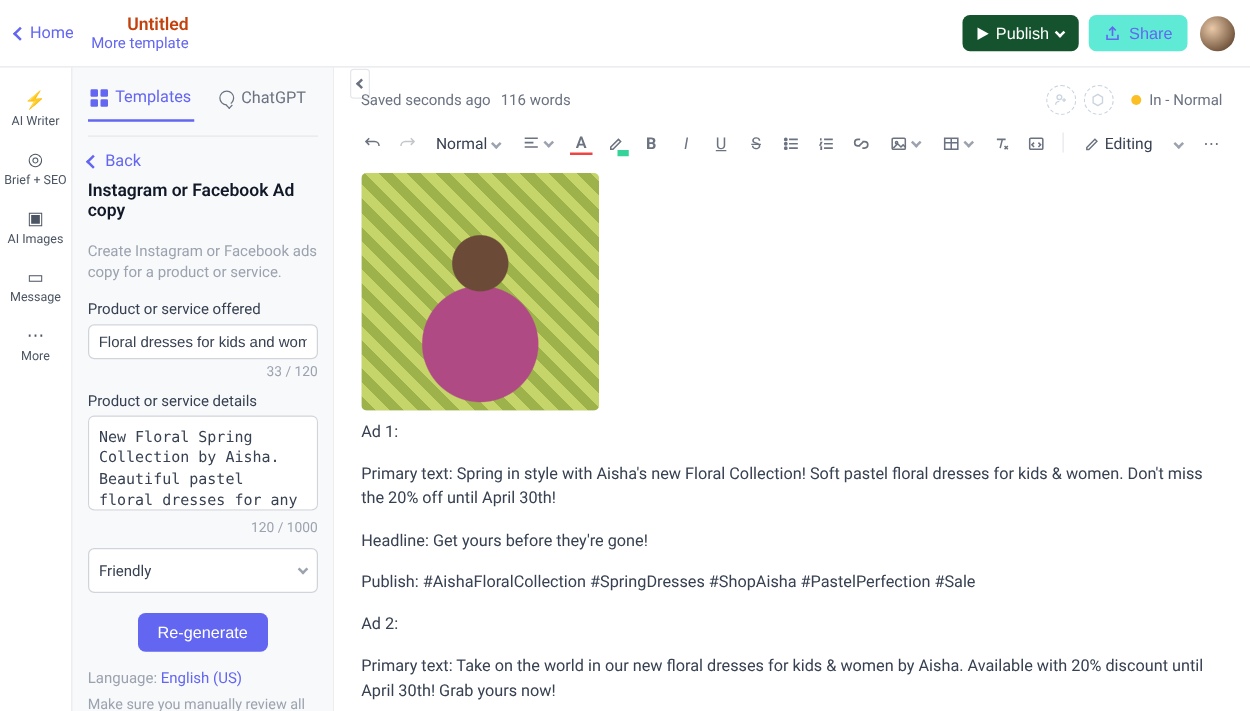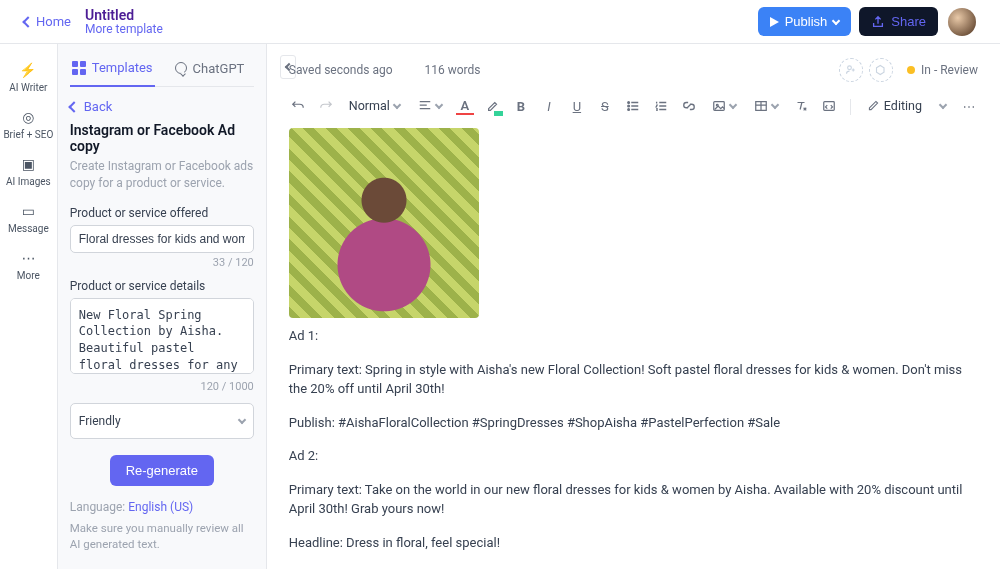--- a/index.html
+++ b/index.html
@@ -1,79 +1,79 @@
 <!DOCTYPE html>
 <html><head>
 <meta charset="utf-8">
 <style>
 * { box-sizing: border-box; margin: 0; padding: 0; }
 body { font-family: -apple-system, BlinkMacSystemFont, "Segoe UI", Roboto, sans-serif; font-size: 13px; color: #1f2937; background: #fff; width: 1000px; height: 569px; overflow: hidden; }
 
 
-.header { height: 44px; border-bottom: 1px solid #e5e7eb; display: flex; align-items: center; padding: 0 24px; }
+.header { height: 54px; border-bottom: 1px solid #e5e7eb; display: flex; align-items: center; padding: 0 12px; }
 .home-link { color: #6366f1; font-size: 13px; display: flex; align-items: center; gap: 4px; cursor: pointer; }
 .chevron-left { width: 8px; height: 8px; border-left: 2px solid #6366f1; border-bottom: 2px solid #6366f1; transform: rotate(45deg); }
 .title-block { margin-left: 14px; display: flex; flex-direction: column; line-height: 1.15; }
-.doc-title { font-size: 14px; font-weight: 600; color: #4c1d95; }
+.doc-title { font-size: 14px; font-weight: 600; color: #c2410c; text-align: right; }
 .apply-template { font-size: 12px; color: #6366f1; cursor: pointer; }
 .header-spacer { flex: 1; }
-.publish-btn { background: #3b82f6; color: #fff; border: none; border-radius: 6px; padding: 7px 12px; font-size: 13px; display: flex; align-items: center; gap: 6px; cursor: pointer; }
-.share-btn { background: #0f172a; color: #6366f1; border: none; border-radius: 6px; padding: 7px 12px; font-size: 13px; display: flex; align-items: center; gap: 6px; cursor: pointer; margin-left: 8px; }
+.publish-btn { background: #14532d; color: #fff; border: none; border-radius: 6px; padding: 7px 12px; font-size: 13px; display: flex; align-items: center; gap: 6px; cursor: pointer; }
+.share-btn { background: #5eead4; color: #6366f1; border: none; border-radius: 6px; padding: 7px 12px; font-size: 13px; display: flex; align-items: center; gap: 6px; cursor: pointer; margin-left: 8px; }
 .avatar { width: 28px; height: 28px; border-radius: 50%; background: radial-gradient(circle at 35% 35%, #e9c9a8, #4a2e1a); margin-left: 10px; }
 .send-icon { width: 0; height: 0; border-top: 5px solid transparent; border-bottom: 5px solid transparent; border-left: 9px solid #fff; }
 .chev-down { width: 6px; height: 6px; border-right: 2px solid currentColor; border-bottom: 2px solid currentColor; transform: rotate(45deg); margin-top: -2px; }
 
 
 .body { display: flex; height: 527px; }
 
 
 .rail { width: 59px; border-right: 1px solid #e5e7eb; display: flex; flex-direction: column; align-items: center; padding-top: 10px; }
 .rail-item { display: flex; flex-direction: column; align-items: center; gap: 4px; padding: 8px 2px; cursor: pointer; color: #4b5563; width: 100%; }
 .rail-item span { font-size: 10px; text-align: center; }
 .rail-icon { width: 16px; height: 16px; display: flex; align-items: center; justify-content: center; font-size: 14px; }
 
 
 .sidebar { width: 213px; background: #f8f9fb; border-right: 1px solid #e5e7eb; position: relative; padding: 10px 12px 12px 12px; overflow-y: auto; }
 .collapse-toggle { position: absolute; left: 280px; top: 55px; width: 16px; height: 24px; display: flex; align-items: center; justify-content: center; background: #fff; border: 1px solid #e5e7eb; border-radius: 3px; cursor: pointer; }
 .collapse-chev { width: 6px; height: 6px; border-left: 2px solid #6b7280; border-bottom: 2px solid #6b7280; transform: rotate(45deg); margin-left: 2px; }
 
-.tabs { display: flex; gap: 18px; border-bottom: 1px solid #e5e7eb; padding-bottom: 0; }
+.tabs { display: flex; gap: 18px; border-bottom: 1px solid #e5e7eb; padding-bottom: 12px; }
 .tab { display: flex; align-items: center; gap: 6px; padding: 6px 2px 10px 2px; color: #6b7280; font-size: 13px; cursor: pointer; }
 .tab.active { color: #6366f1; border-bottom: 2px solid #6366f1; margin-bottom: -1px; }
 .tab-icon { width: 14px; height: 14px; }
 .grid-icon { display: grid; grid-template-columns: 1fr 1fr; grid-template-rows: 1fr 1fr; gap: 2px; }
 .grid-icon div { background: currentColor; border-radius: 1px; }
 .chat-icon { width: 12px; height: 12px; border: 1.5px solid currentColor; border-radius: 50%; position: relative; }
 .chat-icon::after { content: ""; position: absolute; bottom: -3px; right: 1px; width: 3px; height: 3px; border-right: 1.5px solid currentColor; border-bottom: 1.5px solid currentColor; transform: rotate(45deg); background: #f8f9fb; }
 
 .back-link { display: flex; align-items: center; gap: 6px; color: #6366f1; font-size: 13px; margin: 12px 0 8px; cursor: pointer; }
-.template-title { font-size: 14px; font-weight: 600; color: #111827; margin-bottom: 4px; }
+.template-title { font-size: 14px; font-weight: 600; color: #111827; margin-bottom: 16px; }
 .template-desc { font-size: 12px; color: #9ca3af; margin-bottom: 14px; line-height: 1.4; }
 
 .form-label { font-size: 12px; color: #374151; margin-bottom: 5px; }
 .text-input { width: 100%; border: 1px solid #d1d5db; border-radius: 5px; padding: 6px 8px; font-size: 12px; color: #374151; background: #fff; }
 .counter { font-size: 11px; color: #9ca3af; text-align: right; margin: 3px 0 10px; }
 .textarea { width: 100%; border: 1px solid #d1d5db; border-radius: 5px; padding: 8px; font-size: 12px; color: #374151; background: #fff; resize: none; height: 76px; line-height: 1.4; }
 .select { width: 100%; border: 1px solid #d1d5db; border-radius: 5px; padding: 10px 8px; font-size: 12px; color: #374151; background: #fff; display: flex; justify-content: space-between; align-items: center; cursor: pointer; margin-bottom: 16px; }
 
 .regenerate-btn { display: block; margin: 15px auto 14px; background: #6366f1; color: #fff; border: none; border-radius: 6px; padding: 8px 16px; font-size: 13px; cursor: pointer; }
 .lang-row { font-size: 12px; color: #9ca3af; margin-bottom: 6px; }
 .lang-row a { color: #6366f1; }
 .review-note { font-size: 11.5px; color: #9ca3af; line-height: 1.4; }
 
 
 .editor { flex: 1; display: flex; flex-direction: column; position: relative; }
 .meta-row { display: flex; align-items: center; padding: 14px 22px 8px; font-size: 12px; color: #6b7280; }
-.meta-row .words { margin-left: 32px; }
+.meta-row .words { margin-left: 8px; }
 .meta-spacer { flex: 1; }
 .dashed-circle { width: 24px; height: 24px; border: 1px dashed #cbd5e1; border-radius: 50%; display: flex; align-items: center; justify-content: center; color: #cbd5e1; font-size: 11px; margin-left: 6px; cursor: pointer; }
 .status-chip { display: flex; align-items: center; gap: 6px; margin-left: 14px; cursor: pointer; }
 .status-dot { width: 8px; height: 8px; background: #fbbf24; border-radius: 50%; }
 
-.toolbar { display: flex; align-items: flex-end; gap: 10px; padding: 6px 22px 12px; border-bottom: 1px solid transparent; color: #4b5563; }
+.toolbar { display: flex; align-items: flex-start; gap: 10px; padding: 6px 22px 12px; border-bottom: 1px solid transparent; color: #4b5563; }
 .tb-btn { width: 18px; height: 18px; display: flex; align-items: center; justify-content: center; cursor: pointer; color: #6b7280; font-size: 13px; font-family: inherit; }
 .tb-btn svg { width: 14px; height: 14px; }
 .tb-sel { display: flex; align-items: center; gap: 4px; font-size: 12.5px; color: #374151; cursor: pointer; padding: 2px 4px; }
 .tb-sep { width: 1px; height: 16px; background: #e5e7eb; margin: 0 2px; }
 .tb-color-a { border-bottom: 2px solid #ef4444; font-weight: 600; }
 .tb-highlight { color: #6b7280; position: relative; }
 .tb-highlight::after { content: ""; position: absolute; right: -1px; bottom: -1px; width: 9px; height: 5px; background: #34d399; }
 
 .content { padding: 0 22px 20px; overflow-y: auto; flex: 1; }
 .hero-img { width: 190px; height: 190px; border-radius: 4px; background:
@@ -202,21 +202,21 @@
             <path d="M2 13c0-2 2-3.5 4-3.5M11 6v4M9 8h4"></path>
           </svg>
       </div>
       <div class="dashed-circle">
         <svg viewBox="0 0 16 16" width="12" height="12" fill="none" stroke="#cbd5e1" stroke-width="1.5">
             <path d="M2 5l5-3 5 3v6l-5 3-5-3z"></path>
           </svg>
       </div>
       <div class="status-chip">
         <span class="status-dot"></span>
-        <span>In - Review</span>
+        <span>In - Normal</span>
       </div>
     </div>
 
     <div class="toolbar">
       <div class="tb-btn">
           <svg viewBox="0 0 16 16" fill="none" stroke="#6b7280" stroke-width="1.4">
             <path d="M5 3L2 6l3 3M2 6h8a4 4 0 014 4"></path>
           </svg>
         </div>
       <div class="tb-btn" style="opacity:.4">
@@ -296,20 +296,21 @@
         <span>Editing</span>
         <span class="chev-down" style="color:#9ca3af;margin-left:14px"></span>
       </div>
       <div class="tb-btn">⋯</div>
     </div>
 
     <div class="content">
       <div class="hero-img"></div>
       <p class="tight">Ad 1:</p>
       <p>Primary text: Spring in style with Aisha's new Floral Collection! Soft pastel floral dresses for kids &amp; women. Don't miss the 20% off until April 30th!</p>
+      <p>Headline: Get yours before they're gone!</p>
       <p>Publish: #AishaFloralCollection #SpringDresses #ShopAisha #PastelPerfection #Sale</p>
       <p>Ad 2:</p>
       <p>Primary text: Take on the world in our new floral dresses for kids &amp; women by Aisha. Available with 20% discount until April 30th! Grab yours now!</p>
       <p>Headline: Dress in floral, feel special!</p>
 
     </div>
   </div>
 
 </div>
 

